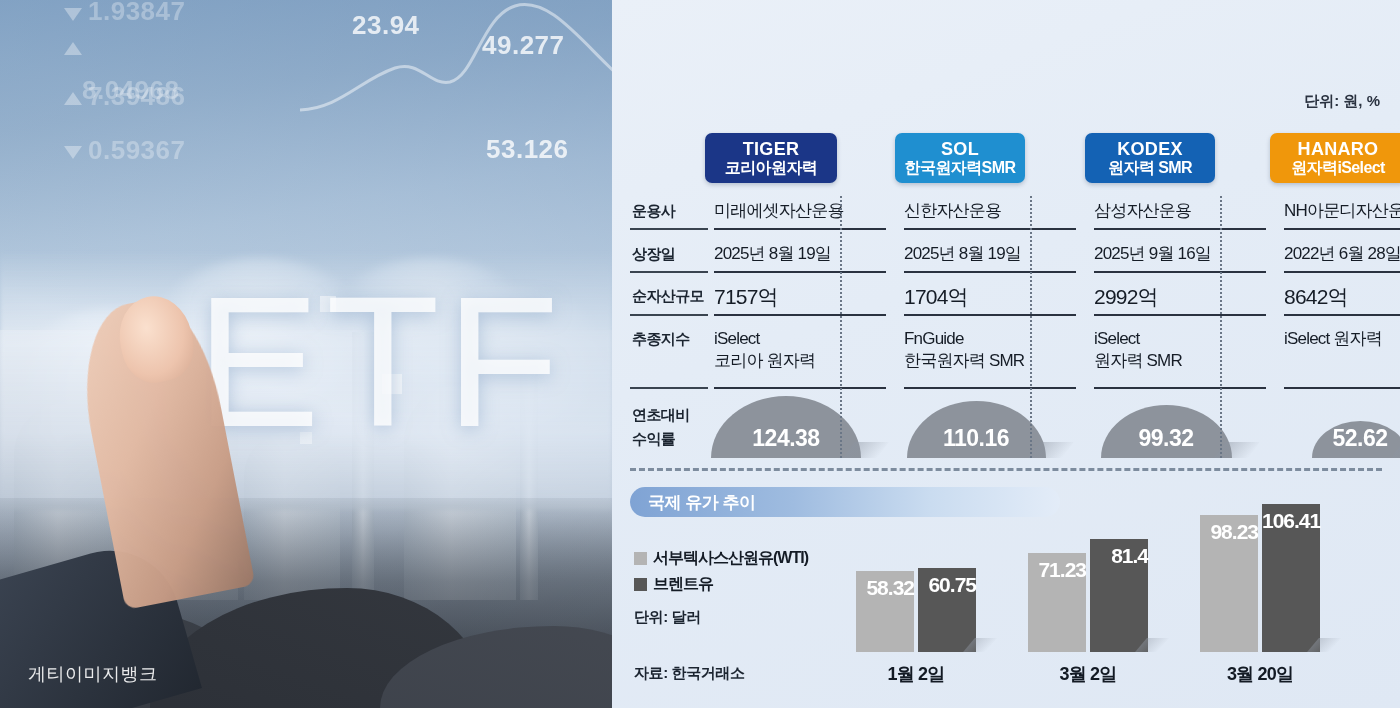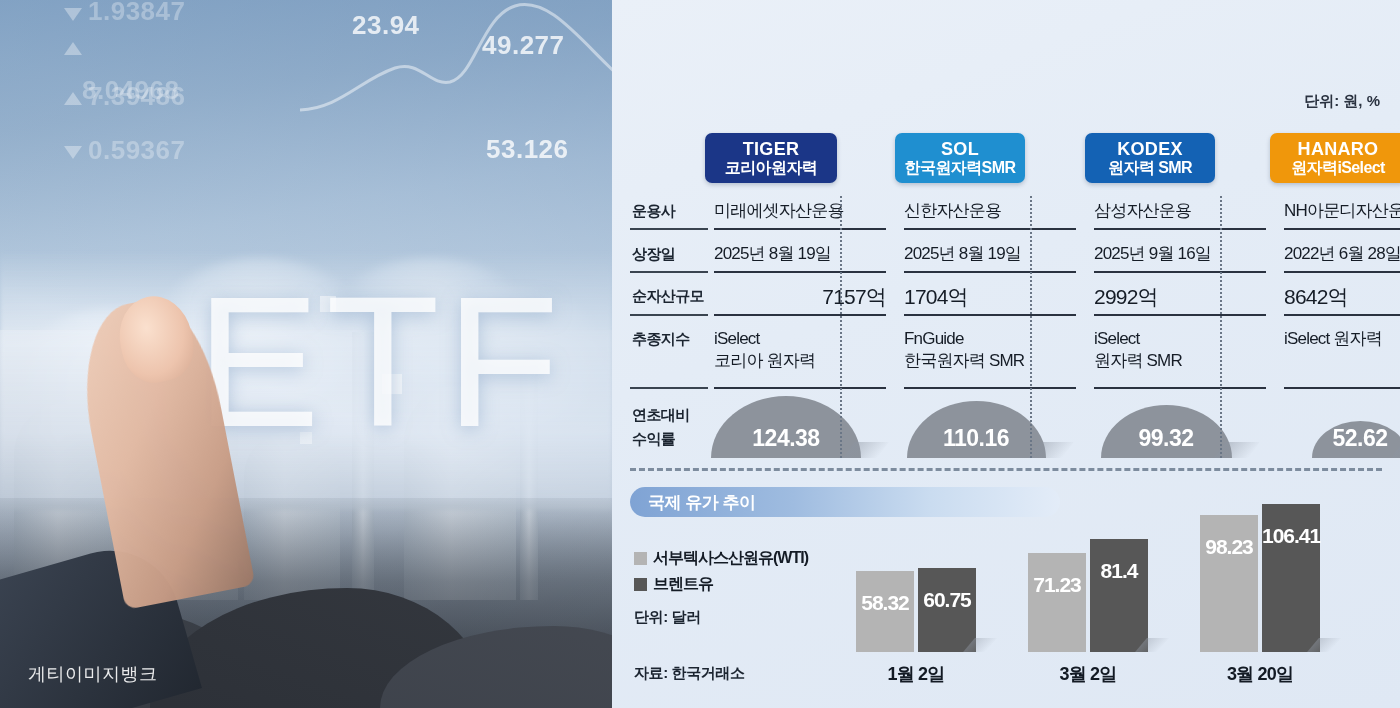--- a/index.html
+++ b/index.html
@@ -181,21 +181,21 @@
 
   
   .legend-item { position:absolute; display:flex; align-items:center; }
   .legend-item .sw { width:13px; height:13px; margin-right:6px; }
   .legend-item .lb { font-size:16px; font-weight:bold; color:#141b25; letter-spacing:-1px; }
   .note { position:absolute; font-size:15px; font-weight:bold; color:#1b2430; letter-spacing:-.4px; }
 
   
   .bar { position:absolute; bottom:0; }
   .bar .bv {
-    position:absolute; left:0; top:20px; width:100%; text-align:center;
+    position:absolute; left:0; top:5px; width:100%; text-align:right;
     color:#fff; font-size:21px; font-weight:bold; letter-spacing:-1px;
   }
   .bar .bsh {
     position:absolute; right:-15px; bottom:0; width:22px; height:14px;
     background:linear-gradient(100deg,rgba(150,158,170,.45),rgba(150,158,170,0));
     transform:skewX(-40deg);
   }
   .xlab {
     position:absolute; text-align:center;
     font-size:18px; font-weight:bold; color:#131a24; letter-spacing:-.8px;
@@ -288,21 +288,21 @@
     <div class="hline thin" style="left:18px;top:228px;width:78px;"></div>
     <div class="hline thin" style="left:18px;top:271px;width:78px;"></div>
     <div class="hline thin" style="left:18px;top:314px;width:78px;"></div>
     <div class="hline thin" style="left:18px;top:387px;width:78px;"></div>
 
     <div id="cells">
         <div class="cell" style="left: 102px; top: 200px; width: 172px;">미래에셋자산운용</div>
         <div class="hline" style="left: 102px; top: 228px; width: 172px;"></div>
         <div class="cell" style="left: 102px; top: 243px; width: 172px;">2025년 8월 19일</div>
         <div class="hline" style="left: 102px; top: 271px; width: 172px;"></div>
-        <div class="cell big" style="left: 102px; top: 284px; width: 172px; text-align: right;">7157억</div>
+        <div class="cell big" style="left: 102px; top: 284px; width: 172px;">7157억</div>
         <div class="hline" style="left: 102px; top: 314px; width: 172px;"></div>
         <div class="cell" style="left: 102px; top: 328px; width: 172px;"><span>iSelect</span><br><span>코리아 원자력</span></div>
         <div class="hline" style="left: 102px; top: 387px; width: 172px;"></div>
         <div class="dome" style="left: 99px; top: 396px; width: 150px; height: 62px;">
           <div class="cap"></div>
           <div class="shadow"></div>
           <div class="val">124.38</div>
         </div>
         <div class="cell" style="left: 292px; top: 200px; width: 172px;">신한자산운용</div>
         <div class="hline" style="left: 292px; top: 228px; width: 172px;"></div>

